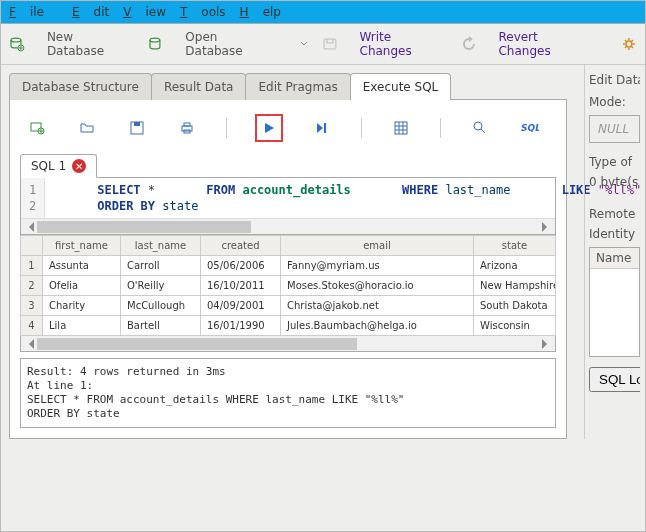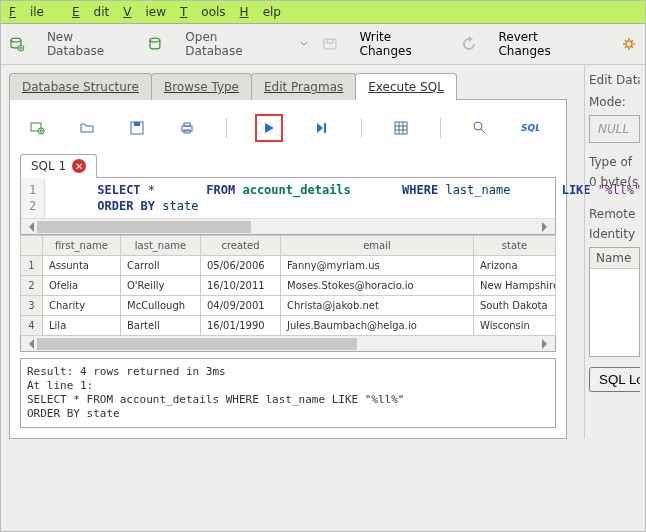--- a/index.html
+++ b/index.html
@@ -1,28 +1,28 @@
 <!DOCTYPE html>
 <html><head>
 <meta charset="utf-8">
 <style>
 * { box-sizing: border-box; margin: 0; padding: 0; }
 body { font-family: "DejaVu Sans", Arial, sans-serif; font-size: 12px; color: #333; background: #eeeeec; width: 646px; height: 532px; overflow: hidden; border: 1px solid #bbb; }
-.menubar { display: flex; background: #bef264; padding: 4px 8px; border-bottom: 1px solid #aaa; }
+.menubar { display: flex; background: #0ea5e9; padding: 4px 8px; border-bottom: 1px solid #aaa; }
 .menubar span { margin-right: 14px; cursor: default; }
 .u { text-decoration: underline; }
 .toolbar { display: flex; align-items: center; padding: 6px 8px; background: #eeeeec; border-bottom: 1px solid #ccc; gap: 14px; }
 .tbtn { display: flex; align-items: center; gap: 22px; color: #555; }
-.tbtn.disabled { color: #000000; }
+.tbtn.disabled { color: #4c1d95; }
 .icon { width: 16px; height: 16px; display: inline-block; }
 .mainrow { display: flex; }
 .leftpane { width: 583px; padding: 8px 8px 0 8px; }
 .rightpane { width: 56px; padding: 8px 0 0 4px; border-left: 1px solid #ccc; overflow: hidden; white-space: nowrap; }
 .rightpane .rlabel { margin-bottom: 8px; color: #555; }
-.tabs { display: flex; text-decoration: underline; }
+.tabs { display: flex; }
 .tab { padding: 6px 12px; border: 1px solid #aaa; background: #e0ded9; border-bottom: none; margin-right: -1px; border-radius: 4px 4px 0 0; color: #555; }
 .tab.active { background: #fff; font-weight: normal; color: #333; position: relative; z-index: 2; }
 .panel { background: #fff; border: 1px solid #aaa; padding: 10px; width: 558px; margin-top: -1px; }
 .sqltoolbar { display: flex; gap: 28px; align-items: center; padding: 4px 6px; }
 .sqltoolbar .sep { width: 1px; height: 20px; background: #ccc; }
 .iconbtn { width: 22px; height: 22px; display: flex; align-items: center; justify-content: center; }
 .iconbtn.highlight { border: 2px solid #e43b3b; padding: 2px; width: 28px; height: 28px; }
 .sqltab { display: flex; align-items: center; margin-top: 8px; }
 .sqltab-inner { border: 1px solid #aaa; border-bottom: 1px solid #fff; background: #fff; padding: 4px 10px; border-radius: 3px 3px 0 0; display: flex; align-items: center; gap: 6px; position: relative; z-index: 2; }
 .closebadge { width: 14px; height: 14px; background: #d32f2f; color: #fff; border-radius: 50%; font-size: 10px; display: flex; align-items: center; justify-content: center; }
@@ -101,21 +101,21 @@
   <svg class="icon" viewBox="0 0 16 16">
       <circle cx="8" cy="8" r="3" fill="none" stroke="#d68a1e" stroke-width="1.5"></circle>
       <path d="M8 2v2M8 12v2M2 8h2M12 8h2M4 4l1.5 1.5M12 12l-1.5-1.5M4 12l1.5-1.5M12 4l-1.5 1.5" stroke="#d68a1e" stroke-width="1.5"></path>
     </svg>
 </div>
 
 <div class="mainrow">
   <div class="leftpane">
     <div class="tabs">
       <div class="tab">Database Structure</div>
-      <div class="tab">Browse Type</div>
+      <div class="tab">Result Data</div>
       <div class="tab">Edit Pragmas</div>
       <div class="tab active">Execute SQL</div>
     </div>
 
     <div class="panel">
       <div class="sqltoolbar">
         <div class="iconbtn">
             <svg width="16" height="16" viewBox="0 0 16 16">
               <rect x="2" y="3" width="10" height="8" fill="none" stroke="#3b8f3b"></rect>
               <circle cx="12" cy="11" r="3" fill="#fff" stroke="#3b8f3b"></circle>

